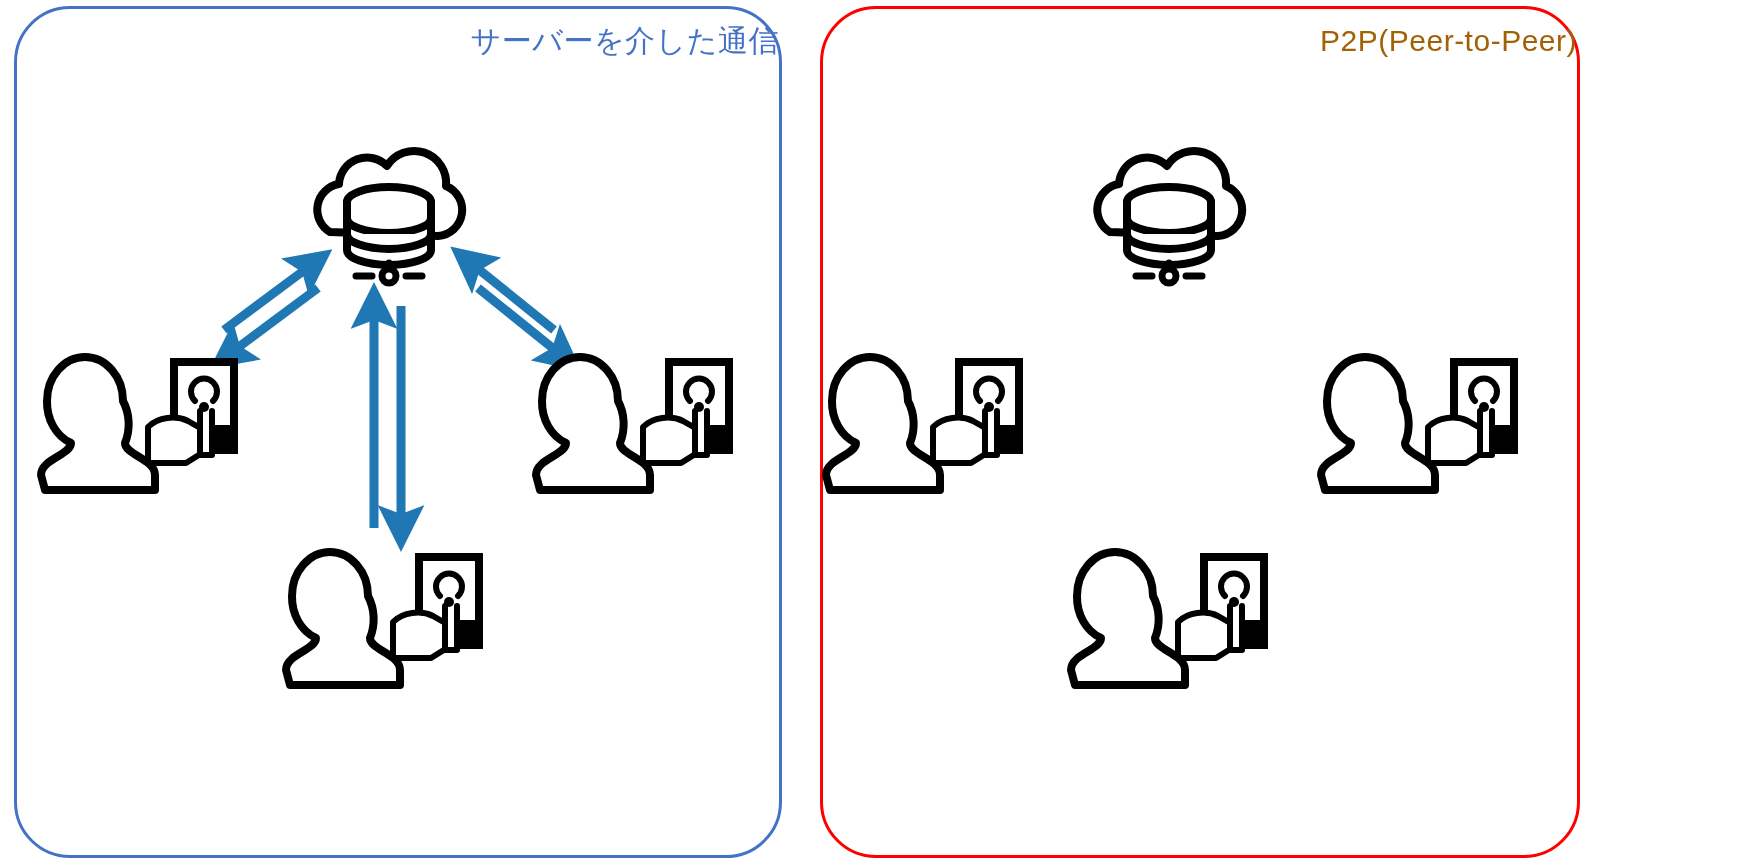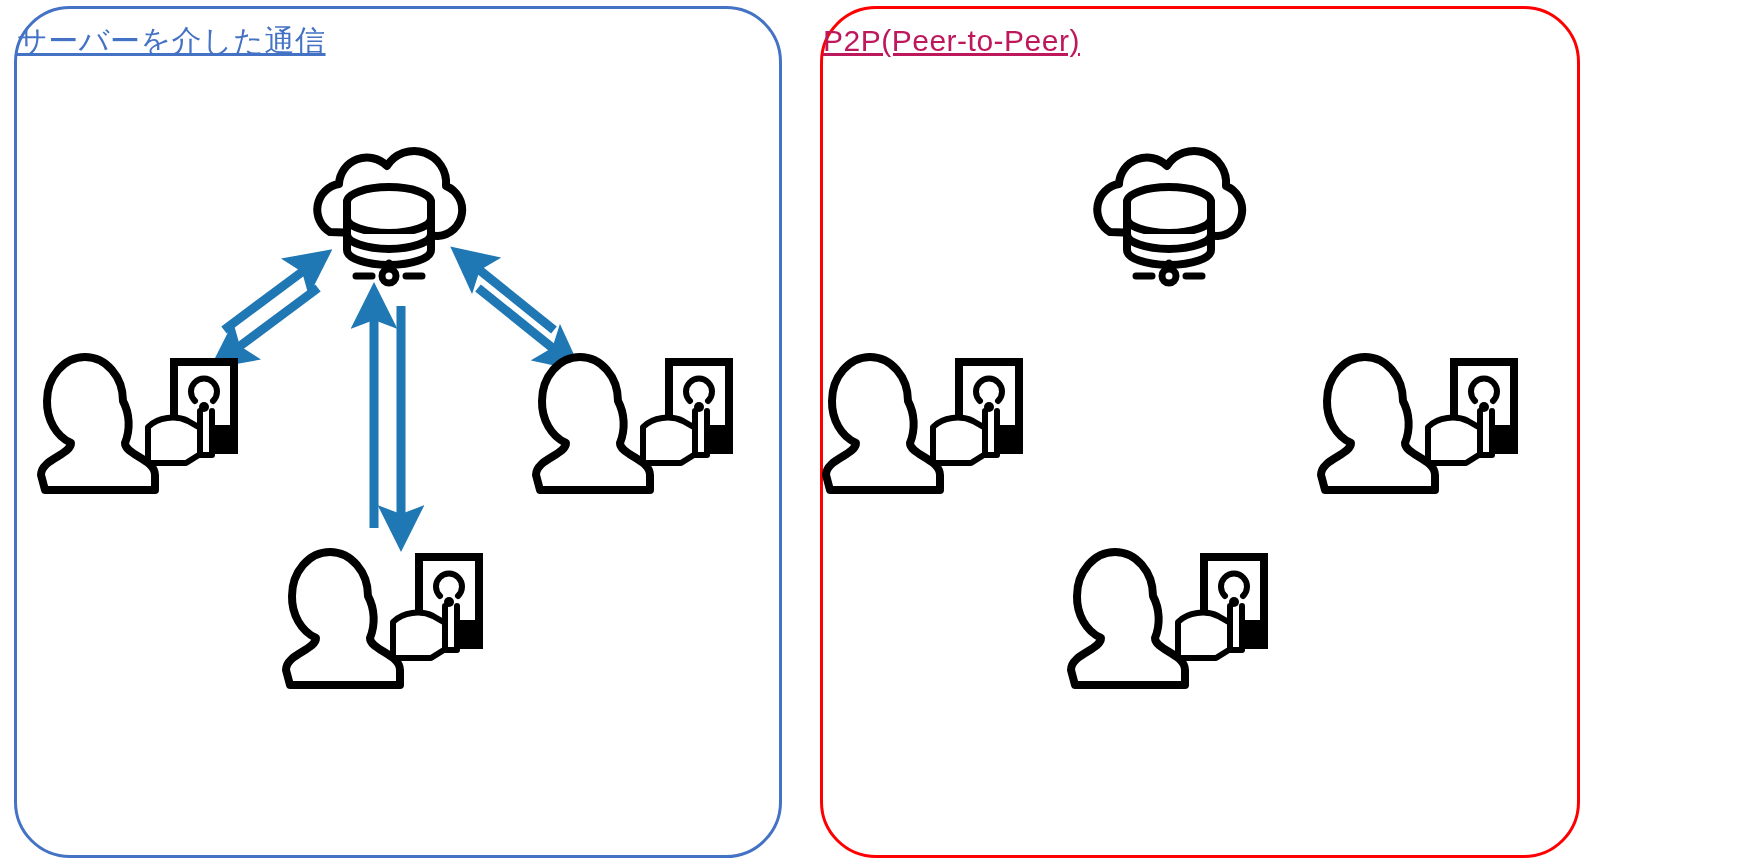--- a/index.html
+++ b/index.html
@@ -3,24 +3,24 @@
 <meta charset="utf-8">
 <style>
   html,body{margin:0;padding:0;background:#ffffff;}
   body{font-family:"Liberation Sans","DejaVu Sans",sans-serif;}
   #stage{position:relative;width:1739px;height:864px;background:#ffffff;overflow:hidden;}
 
   .panel{position:absolute;box-sizing:border-box;border-radius:56px;background:#ffffff;}
   #panel-server{left:14px;top:6px;width:768px;height:852px;border:3.5px solid #4472C4;}
   #panel-p2p{left:820px;top:6px;width:760px;height:852px;border:3.5px solid #FF0000;}
 
-  .panel-title{position:absolute;top:14px;left:0;width:100%;text-align:left;
-    font-size:30px;letter-spacing:0.5px;line-height:1.2;white-space:nowrap;text-decoration:underline;}
+  .panel-title{position:absolute;top:14px;left:0;width:100%;text-align:right;
+    font-size:30px;letter-spacing:0.5px;line-height:1.2;white-space:nowrap;}
   #panel-server .panel-title{color:#4472C4;}
-  #panel-p2p .panel-title{color:#be185d;}
+  #panel-p2p .panel-title{color:#a16207;}
 
   .node{position:absolute;}
   .node svg{display:block;overflow:visible;}
   .arrow-layer{position:absolute;left:0;top:0;width:1739px;height:864px;pointer-events:none;}
 </style>
 </head>
 <body>
 
 <div id="stage">
 

